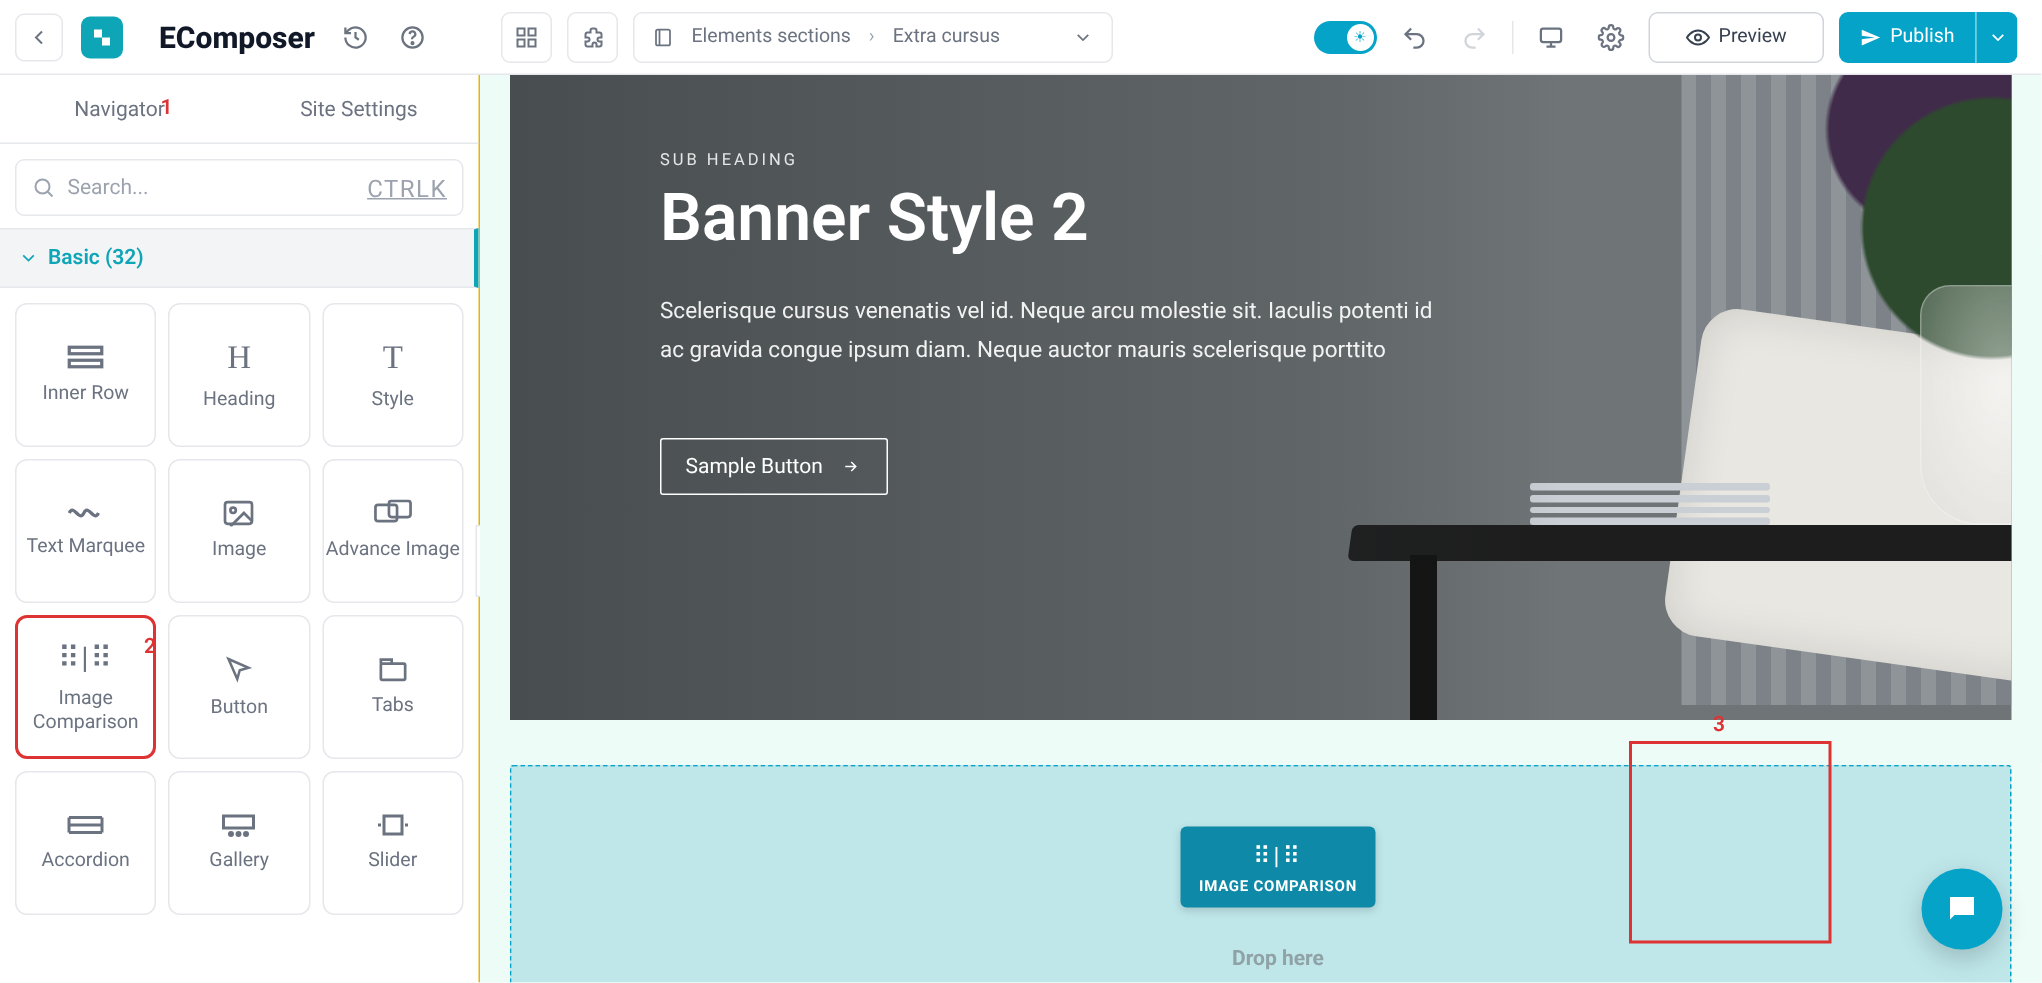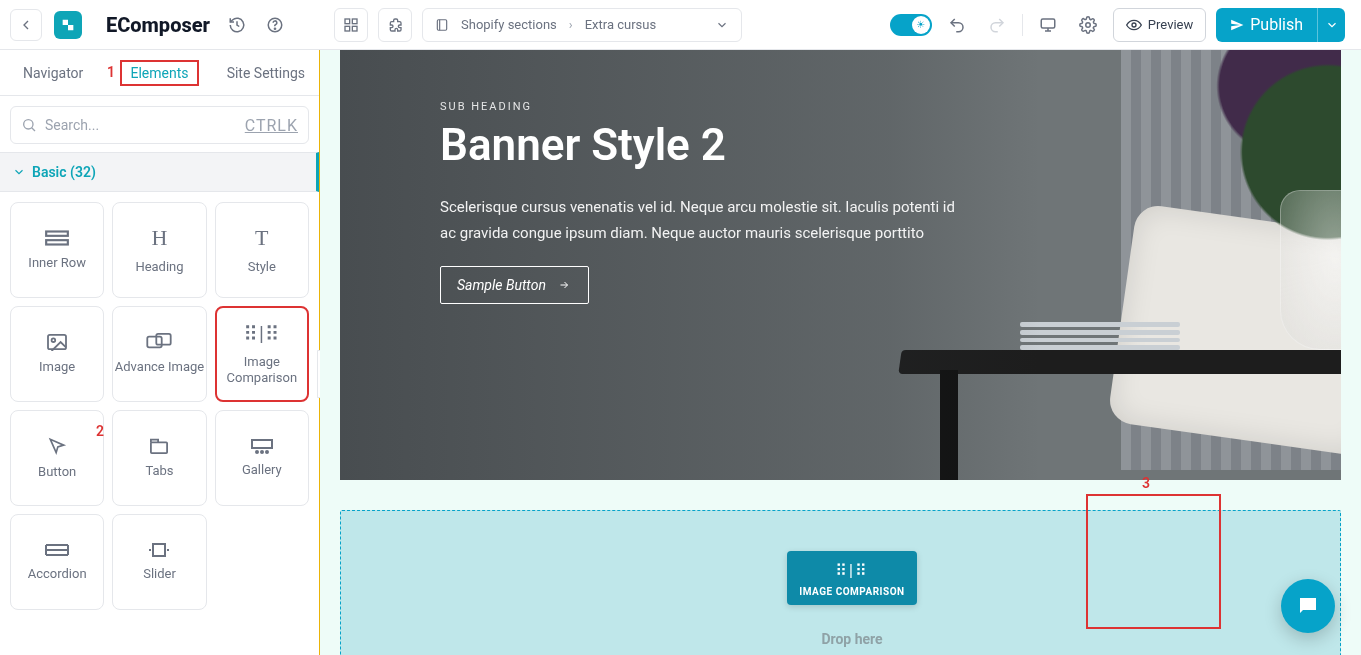--- a/index.html
+++ b/index.html
@@ -15,23 +15,23 @@
   .square-btn { width:34px; height:34px; border:1px solid #e5e7eb; border-radius:6px; display:flex; align-items:center; justify-content:center; color:#6b7280; cursor:pointer; background:#fff; }
   .crumb-box { height:34px; border:1px solid #e5e7eb; border-radius:6px; display:flex; align-items:center; gap:12px; padding:0 12px; color:#6b7280; font-size:13px; cursor:pointer; min-width:320px; }
   .crumb-sep { color:#9ca3af; }
   .crumb-chev { margin-left:auto; }
   .tb-right { display:flex; align-items:center; gap:10px; padding:0 16px; }
   .toggle { width:42px; height:22px; background:#06a3c9; border-radius:999px; position:relative; cursor:pointer; }
   .toggle .knob { width:18px; height:18px; background:#fff; border-radius:999px; position:absolute; top:2px; right:2px; display:flex; align-items:center; justify-content:center; font-size:10px; color:#06a3c9; }
   .undo-ic { color:#6b7280; }
   .redo-ic { color:#d1d5db; }
   .divider-v { width:1px; height:22px; background:#e5e7eb; }
-  .preview-btn { height:34px; border:1px solid #d1d5db; border-radius:6px; padding:0 12px; display:flex; align-items:center; gap:6px; color:#374151; font-size:13px; cursor:pointer; background:#fff; }
+  .preview-btn { height:34px; border:1px solid #d1d5db; border-radius:6px; padding:0 24px; display:flex; align-items:center; gap:6px; color:#374151; font-size:13px; cursor:pointer; background:#fff; }
   .publish-wrap { display:flex; }
-  .publish-btn { height:34px; background:#06a3c9; color:#fff; border:none; border-radius:6px 0 0 6px; padding:0 14px; display:flex; align-items:center; gap:6px; font-size:16px; cursor:pointer; }
+  .publish-btn { height:34px; background:#06a3c9; color:#fff; border:none; border-radius:6px 0 0 6px; padding:0 14px; display:flex; align-items:center; gap:6px; font-size:13px; cursor:pointer; }
   .publish-caret { height:34px; width:28px; background:#06a3c9; color:#fff; border:none; border-left:1px solid rgba(255,255,255,.35); border-radius:0 6px 6px 0; display:flex; align-items:center; justify-content:center; cursor:pointer; }
 
   .main { display:flex; height:calc(655px - 50px); }
   .sidebar { width:320px; border-right:1px solid #eab308; display:flex; flex-direction:column; position:relative; }
   .tabs { display:flex; border-bottom:1px solid #e5e7eb; height:46px; }
   .tab { flex:1; display:flex; align-items:center; justify-content:center; font-size:14px; color:#6b7280; cursor:pointer; }
   .tab.active span { color:#0ea5b7; padding:3px 8px; border:2px solid #d33; }
   .search-row { padding:10px 10px 8px; }
   .search-box { height:38px; border:1px solid #e5e7eb; border-radius:6px; display:flex; align-items:center; gap:8px; padding:0 10px; color:#9ca3af; font-size:14px; }
   .search-kbd { margin-left:auto; font-size:16px; color:#9ca3af; letter-spacing:1px;text-decoration:underline; }
@@ -43,21 +43,21 @@
   .card .lbl { text-align:center; line-height:1.2; }
   .collapse-handle { position:absolute; right:-12px; top:300px; width:14px; height:48px; background:#fff; border:1px solid #e5e7eb; border-radius:0 8px 8px 0; display:flex; align-items:center; justify-content:center; color:#9ca3af; cursor:pointer; }
 
   .canvas { flex:1; position:relative; background:#eefcf8; overflow:hidden;padding-left:22px; }
   .banner { position:absolute; left:20px; top:-10px; right:20px; height:440px; background:#6f7577; overflow:hidden; }
   .banner .overlay { position:absolute; inset:0; background:linear-gradient(90deg, rgba(40,44,48,.55) 0%, rgba(40,44,48,.2) 55%, rgba(40,44,48,0) 70%); }
   .banner .content { position:absolute; left:100px; top:60px; color:#fff; max-width:520px; }
   .sub { font-size:11px; letter-spacing:2px; opacity:.85; }
   .title { font-size:44px; font-weight:600; margin-top:6px; }
   .desc { font-size:15px; line-height:1.7; margin-top:24px; opacity:.92; }
-  .sample-btn { margin-top:20px; display:inline-flex; align-items:center; gap:10px; border:1px solid #fff; color:#fff; padding:10px 16px; font-size:14px; cursor:pointer; border-radius:2px;font-style:italic; }
+  .sample-btn { margin-top:46px; display:inline-flex; align-items:center; gap:10px; border:1px solid #fff; color:#fff; padding:10px 16px; font-size:14px; cursor:pointer; border-radius:2px; }
 
   
   .table-top { position:absolute; left:560px; top:310px; width:560px; height:24px; background:#1d1d1d; transform:skewX(-8deg); border-radius:4px; }
   .table-leg { position:absolute; top:330px; width:18px; height:120px; background:#111; }
   .leg1 { left:600px; }
   .books { position:absolute; left:680px; top:282px; width:160px; height:28px; display:flex; flex-direction:column; gap:3px; }
   .books div { height:6px; background:#c9cfd4; border-radius:2px; }
   .vase { position:absolute; left:940px; top:150px; width:110px; height:160px; background:radial-gradient(ellipse at 50% 40%, rgba(255,255,255,.5), rgba(200,200,200,.2)); border-radius:20px 20px 40px 40px; border:1px solid rgba(255,255,255,.3); }
   .foliage { position:absolute; left:820px; top:-20px; width:420px; height:220px; background:radial-gradient(circle at 40% 60%, #2d4a2e 0 30%, transparent 31%), radial-gradient(circle at 60% 40%, #3c5a33 0 25%, transparent 26%), radial-gradient(circle at 70% 70%, #5a2038 0 22%, transparent 23%), radial-gradient(circle at 30% 30%, #412b4a 0 20%, transparent 21%); filter:blur(.5px); }
   .pillow { position:absolute; right:-40px; top:180px; width:260px; height:220px; background:#e9e7e2; border-radius:24px; transform:rotate(8deg); box-shadow:inset 0 0 30px rgba(0,0,0,.12); }
@@ -122,21 +122,21 @@
     <div class="square-btn">
       <svg width="16" height="16" viewBox="0 0 24 24" fill="none" stroke="currentColor" stroke-width="2">
           <path d="M14 3a2 2 0 0 1 2 2v2h3a2 2 0 0 1 2 2v3h-2a2 2 0 1 0 0 4h2v3a2 2 0 0 1-2 2h-3v-2a2 2 0 1 0-4 0v2H7a2 2 0 0 1-2-2v-3h2a2 2 0 1 0 0-4H5V9a2 2 0 0 1 2-2h3V5a2 2 0 0 1 2-2z"></path>
         </svg>
     </div>
     <div class="crumb-box">
       <svg width="14" height="14" viewBox="0 0 24 24" fill="none" stroke="currentColor" stroke-width="2">
           <rect x="4" y="3" width="16" height="18" rx="2"></rect>
           <path d="M8 3v18"></path>
         </svg>
-      <span>Shopify sections</span>
+      <span>Elements sections</span>
       <span class="crumb-sep">›</span>
       <span>Extra cursus</span>
       <span class="crumb-chev">
         <svg width="14" height="14" viewBox="0 0 24 24" fill="none" stroke="currentColor" stroke-width="2">
             <path d="M6 9l6 6 6-6"></path>
           </svg>
       </span>
     </div>
   </div>
 
@@ -192,23 +192,20 @@
   </div>
 </div>
 
 <div class="main">
 
   <div class="sidebar">
     <div class="tabs">
       <div class="tab">
           <span>Navigator</span>
         </div>
-      <div class="tab active">
-          <span>Elements</span>
-        </div>
       <div class="tab">
           <span>Site Settings</span>
         </div>
     </div>
     <div class="ann-num" style="left:107px; top:14px;">1</div>
 
     <div class="search-row">
       <div class="search-box">
         <svg width="16" height="16" viewBox="0 0 24 24" fill="none" stroke="currentColor" stroke-width="2">
             <circle cx="11" cy="11" r="7"></circle>
@@ -239,20 +236,28 @@
       <div class="card">
         <span class="el-icon" style="font-family:Georgia,serif; font-size:22px;">H</span>
         <span class="lbl">Heading</span>
       </div>
       <div class="card">
         <span class="el-icon" style="font-family:Georgia,serif; font-size:22px;">T</span>
         <span class="lbl">Style</span>
       </div>
       <div class="card">
         <span class="el-icon">
+            <svg width="26" height="14" viewBox="0 0 24 12" fill="none" stroke="currentColor" stroke-width="2">
+              <path d="M2 6c3-6 6 6 9 0s6 6 9 0"></path>
+            </svg>
+          </span>
+        <span class="lbl">Text Marquee</span>
+      </div>
+      <div class="card">
+        <span class="el-icon">
             <svg width="22" height="18" viewBox="0 0 24 20" fill="none" stroke="currentColor" stroke-width="2">
               <rect x="2" y="2" width="20" height="16" rx="2"></rect>
               <circle cx="8" cy="8" r="2"></circle>
               <path d="M22 16l-6-6-10 10"></path>
             </svg>
           </span>
         <span class="lbl">Image</span>
       </div>
       <div class="card">
         <span class="el-icon">
@@ -276,40 +281,40 @@
         <span class="lbl">Button</span>
       </div>
       <div class="card">
         <span class="el-icon">
             <svg width="22" height="18" viewBox="0 0 24 20" fill="none" stroke="currentColor" stroke-width="2">
               <path d="M3 6V3h8v3"></path>
               <rect x="3" y="6" width="18" height="12" rx="1"></rect>
             </svg>
           </span>
         <span class="lbl">Tabs</span>
+      </div>
+      <div class="card">
+        <span class="el-icon">
+            <svg width="26" height="16" viewBox="0 0 26 16" fill="none" stroke="currentColor" stroke-width="2">
+              <path d="M2 3h22M2 8h22M2 13h22"></path>
+              <path d="M2 3v10M24 3v10"></path>
+            </svg>
+          </span>
+        <span class="lbl">Accordion</span>
       </div>
       <div class="card">
         <span class="el-icon">
             <svg width="24" height="16" viewBox="0 0 24 16" fill="none" stroke="currentColor" stroke-width="2">
               <rect x="2" y="2" width="20" height="8"></rect>
               <circle cx="7" cy="14" r="1" fill="currentColor"></circle>
               <circle cx="12" cy="14" r="1" fill="currentColor"></circle>
               <circle cx="17" cy="14" r="1" fill="currentColor"></circle>
             </svg>
           </span>
         <span class="lbl">Gallery</span>
-      </div>
-      <div class="card">
-        <span class="el-icon">
-            <svg width="26" height="16" viewBox="0 0 26 16" fill="none" stroke="currentColor" stroke-width="2">
-              <path d="M2 3h22M2 8h22M2 13h22"></path>
-              <path d="M2 3v10M24 3v10"></path>
-            </svg>
-          </span>
-        <span class="lbl">Accordion</span>
       </div>
       <div class="card">
         <span class="el-icon">
             <svg width="24" height="16" viewBox="0 0 24 16" fill="none" stroke="currentColor" stroke-width="2">
               <rect x="6" y="2" width="12" height="12"></rect>
               <path d="M2 8h2M20 8h2"></path>
             </svg>
           </span>
         <span class="lbl">Slider</span>
       </div>

